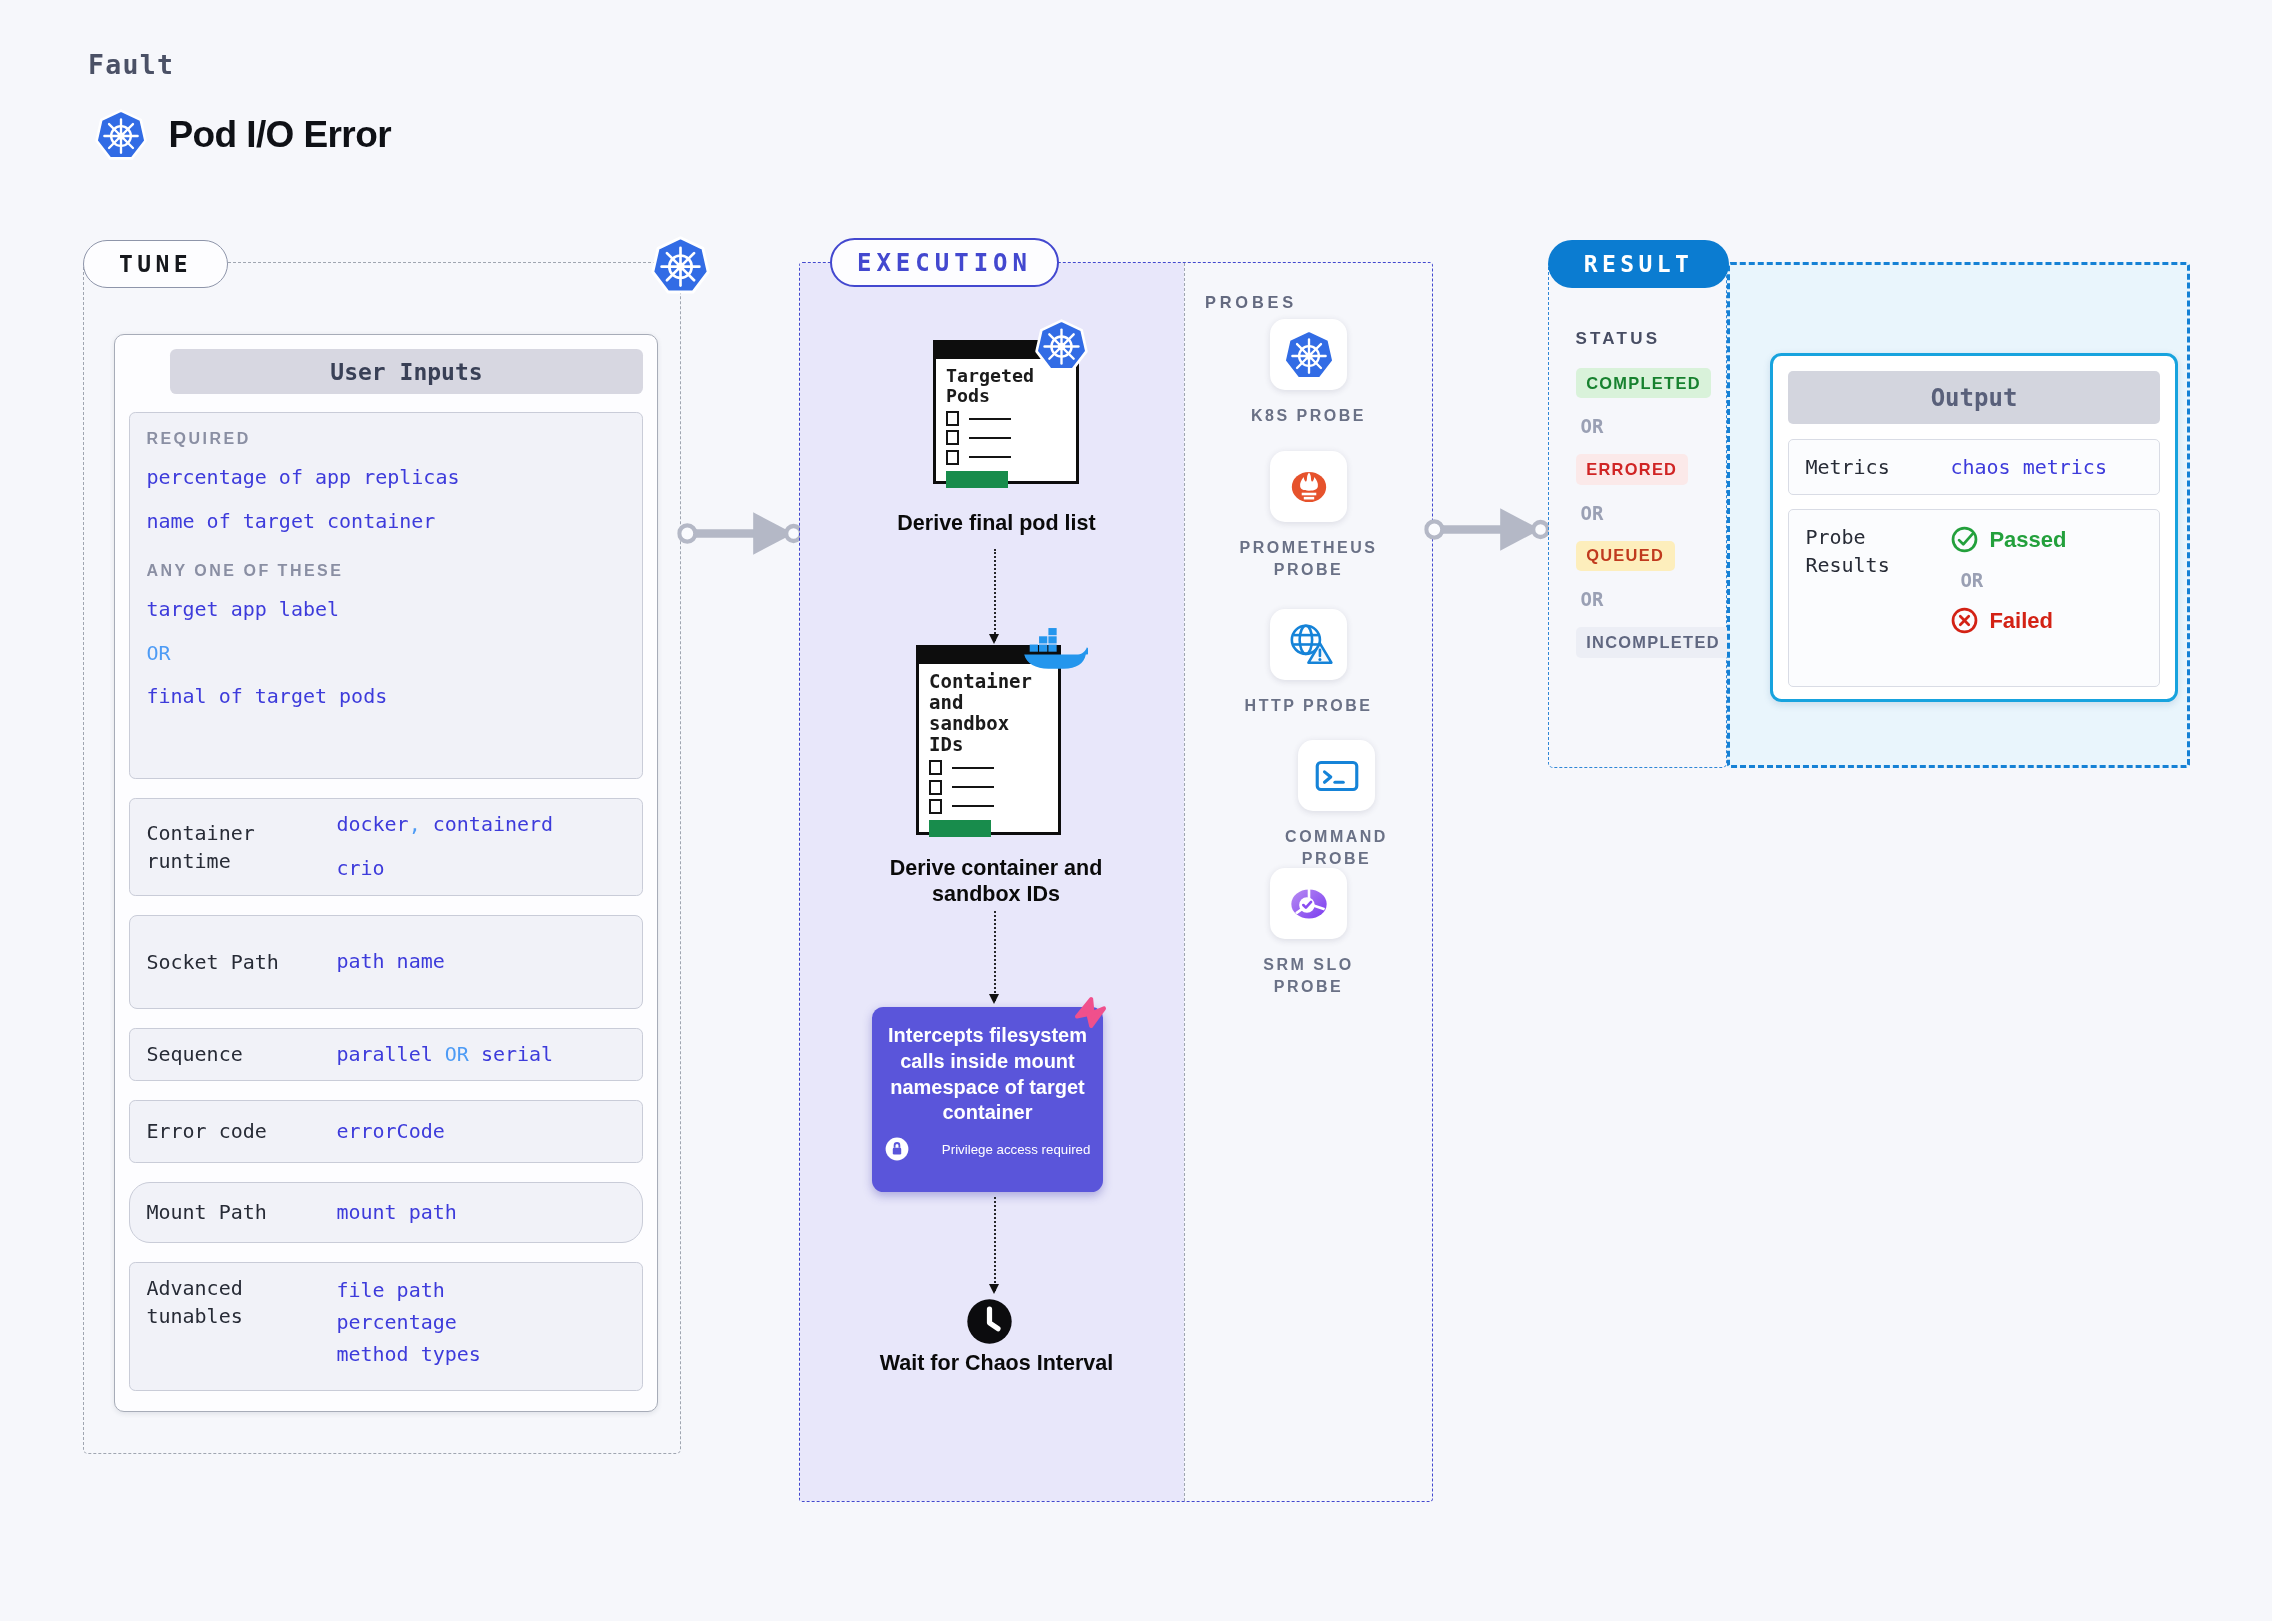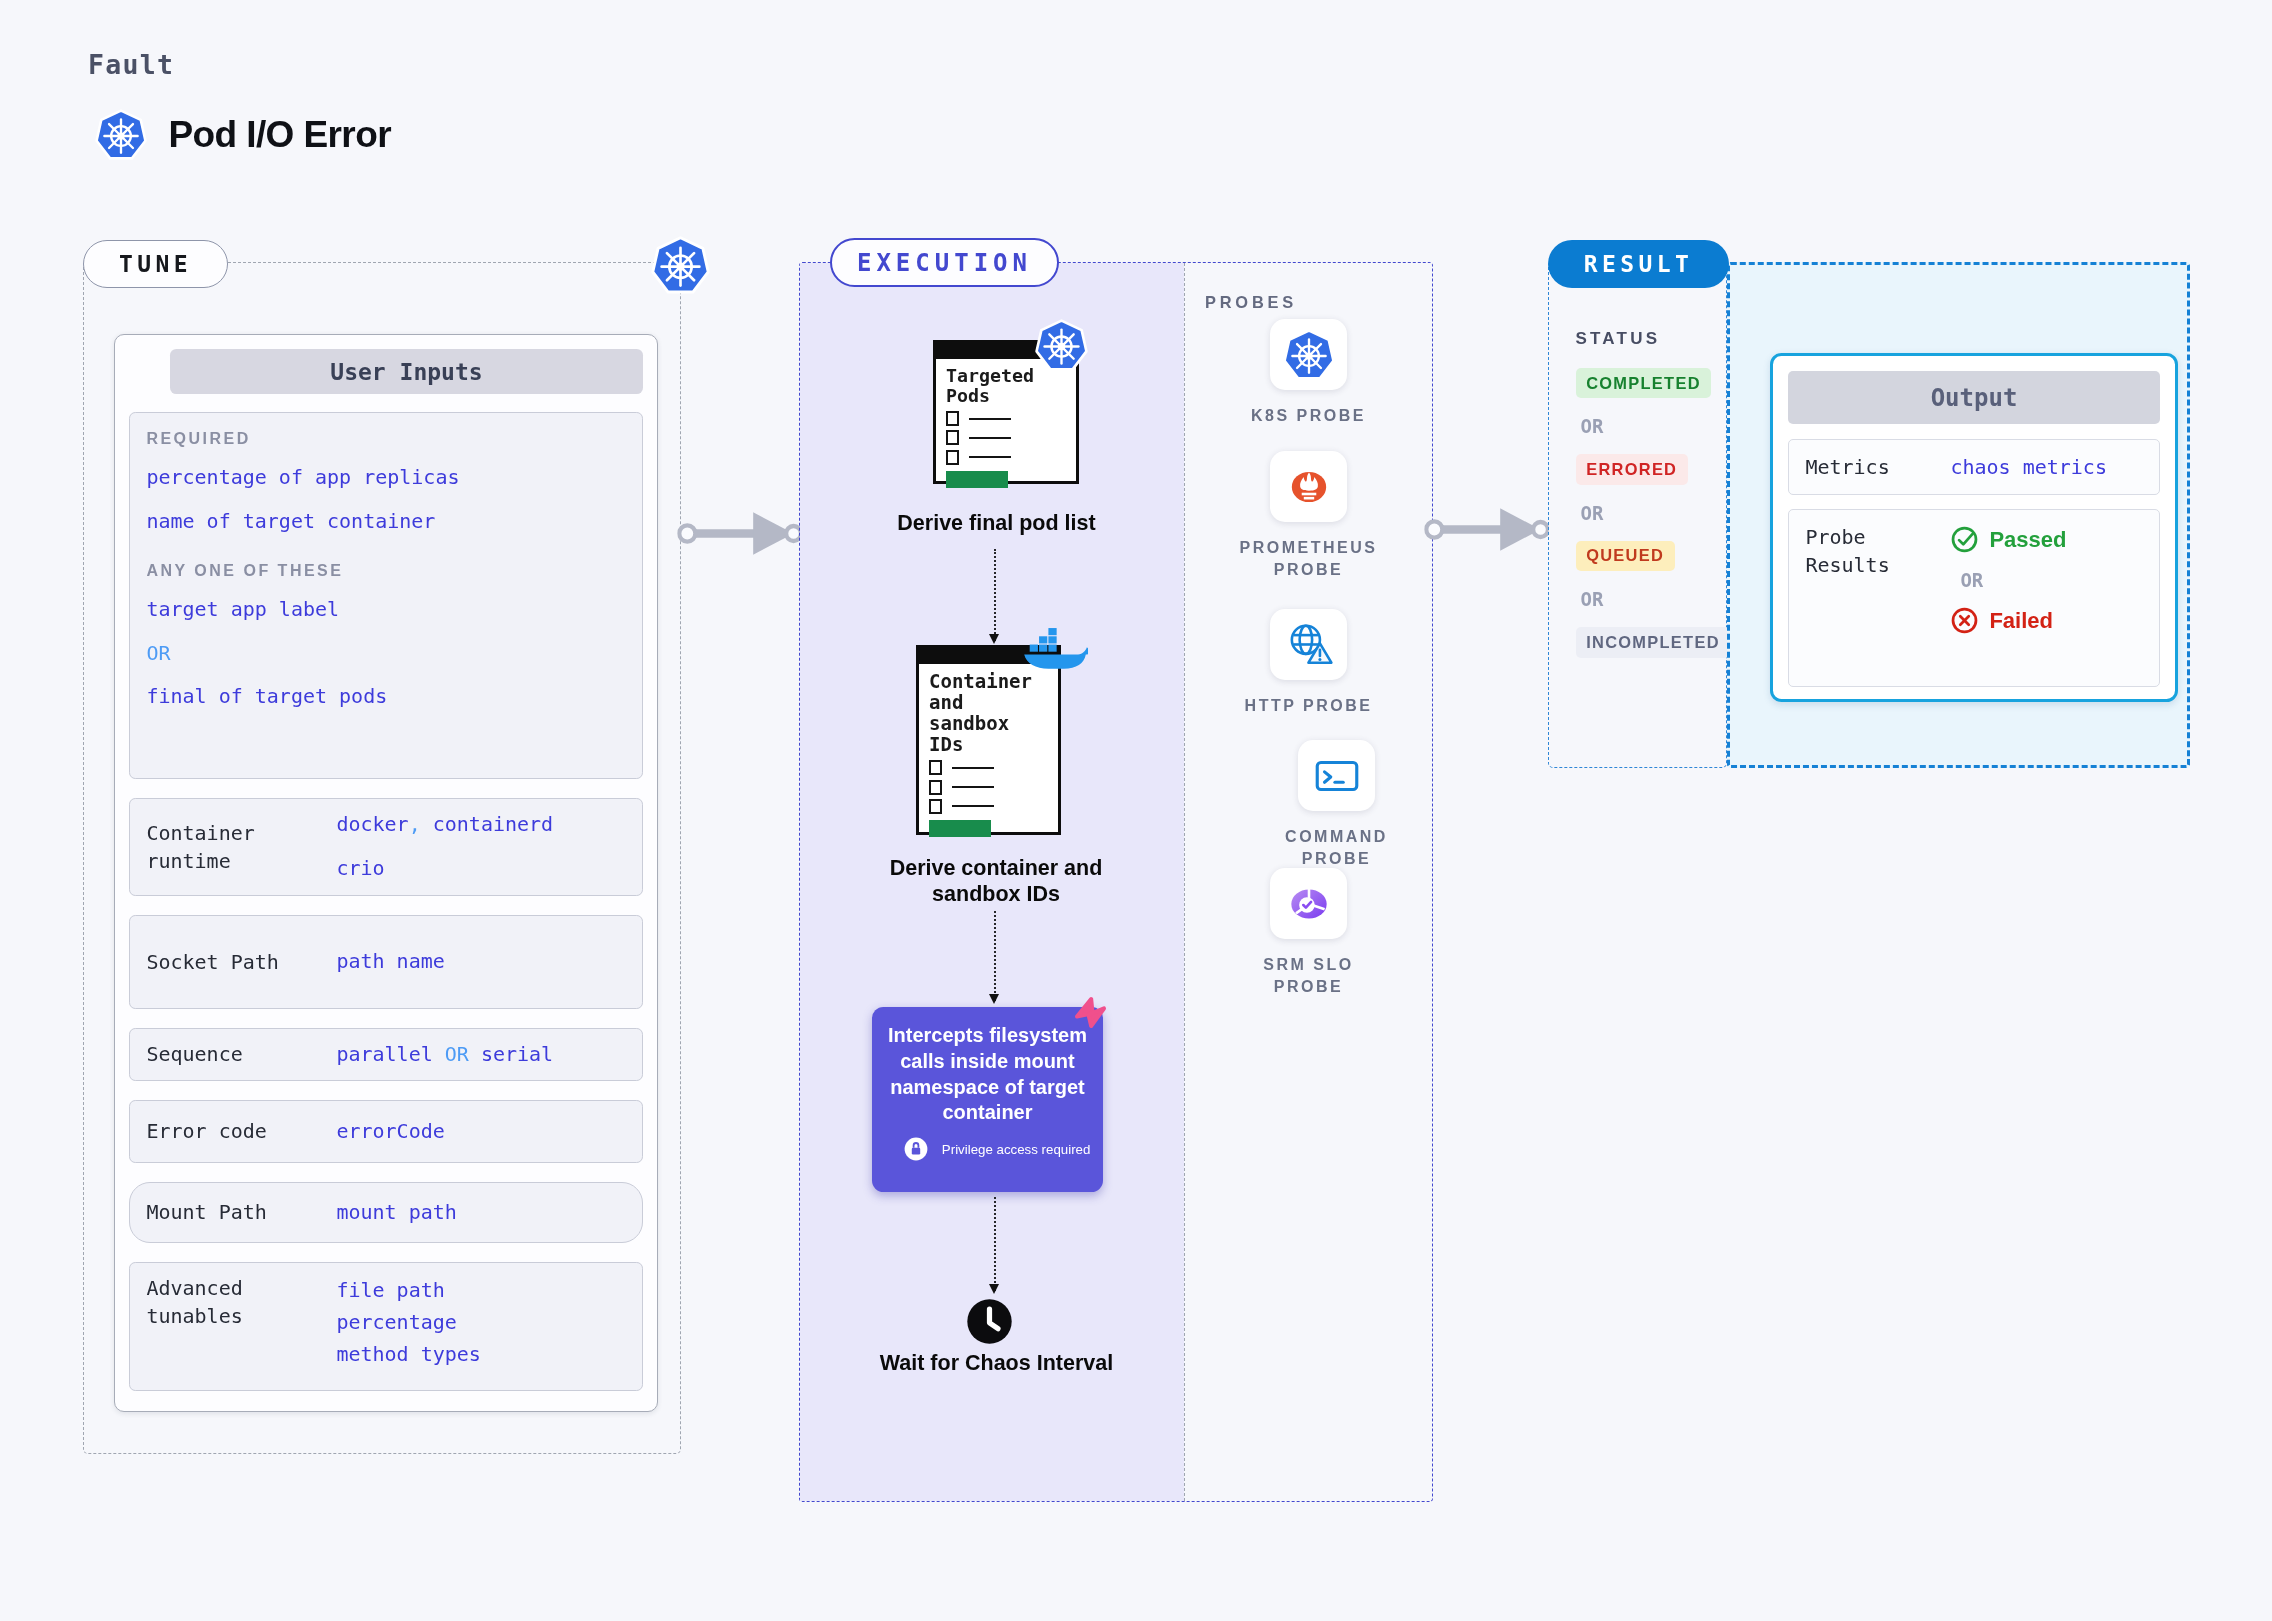--- a/index.html
+++ b/index.html
@@ -71,21 +71,21 @@
   .check-line{width:42px;border-top:2.5px solid #141414;}
   .green-bar{width:62px;height:17px;background:#188c4c;margin:5.7px 0 0 10px;}
   .node-badge{position:absolute;z-index:4;}
   .step-caption{position:absolute;text-align:center;font-weight:bold;color:#0a0a0a;font-size:21.5px;line-height:1.2;}
   .connector{position:absolute;width:0;border-left:2.5px dotted #26262a;}
   .connector::after{content:"";position:absolute;left:-7px;bottom:-2.5px;border-left:5.7px solid transparent;
     border-right:5.7px solid transparent;border-top:10px solid #111;}
   .intercept-box{position:absolute;left:72px;top:744px;width:231px;height:185px;background:#5a55da;border-radius:11.4px;
     box-shadow:0 3.8px 10px rgba(60,55,170,.35);color:#ffffff;text-align:center;box-sizing:border-box;padding:16.4px 12.6px 0 12.6px;}
   .intercept-text{font-weight:bold;font-size:20px;line-height:1.28;}
-  .priv-row{display:flex;align-items:center;justify-content:flex-end;gap:14px;margin-top:11.4px;}
+  .priv-row{display:flex;align-items:center;justify-content:space-between;gap:14px;margin-top:11.4px;}
   .priv-row svg{width:24px;height:24px;}
   .priv-text{font-size:13.3px;font-weight:normal;}
   .pink-badge{position:absolute;left:273px;top:732px;width:35px;height:35px;z-index:5;}
   .clock-icon{position:absolute;left:166px;top:1035px;width:47px;height:47px;}
 
   
   .status-box{position:absolute;left:1548px;top:262px;width:179px;height:506px;border:1.9px dashed #2f86d6;
     border-radius:5px;box-sizing:border-box;}
   .status-heading{position:absolute;left:26.5px;top:66px;font-weight:bold;font-size:17px;color:#474d63;letter-spacing:3.2px;}
   .status-stack{position:absolute;left:26.5px;top:105px;display:flex;flex-direction:column;align-items:flex-start;gap:17px;}
@@ -240,21 +240,21 @@
       </div>
 
       <div class="input-row row-center" style="min-height:98px;">
         <div class="row-label">Container runtime</div>
         <div class="row-vals">
           <div class="vline"><span>docker</span><span class="comma-lite">,</span> <span>containerd</span></div>
           <div class="vline">crio</div>
         </div>
       </div>
 
-      <div class="input-row row-center" style="min-height:94px;">
+      <div class="input-row row-center" style="min-height:94px;border-radius:8px;">
         <div class="row-label">Socket Path</div>
         <div class="row-vals">path name</div>
       </div>
 
       <div class="input-row row-center" style="min-height:53px;padding-top:5px;padding-bottom:5px;">
         <div class="row-label">Sequence</div>
         <div class="row-vals"><span>parallel</span> <span class="or-lite">OR</span> <span>serial</span></div>
       </div>
 
       <div class="input-row row-center" style="min-height:63px;">

